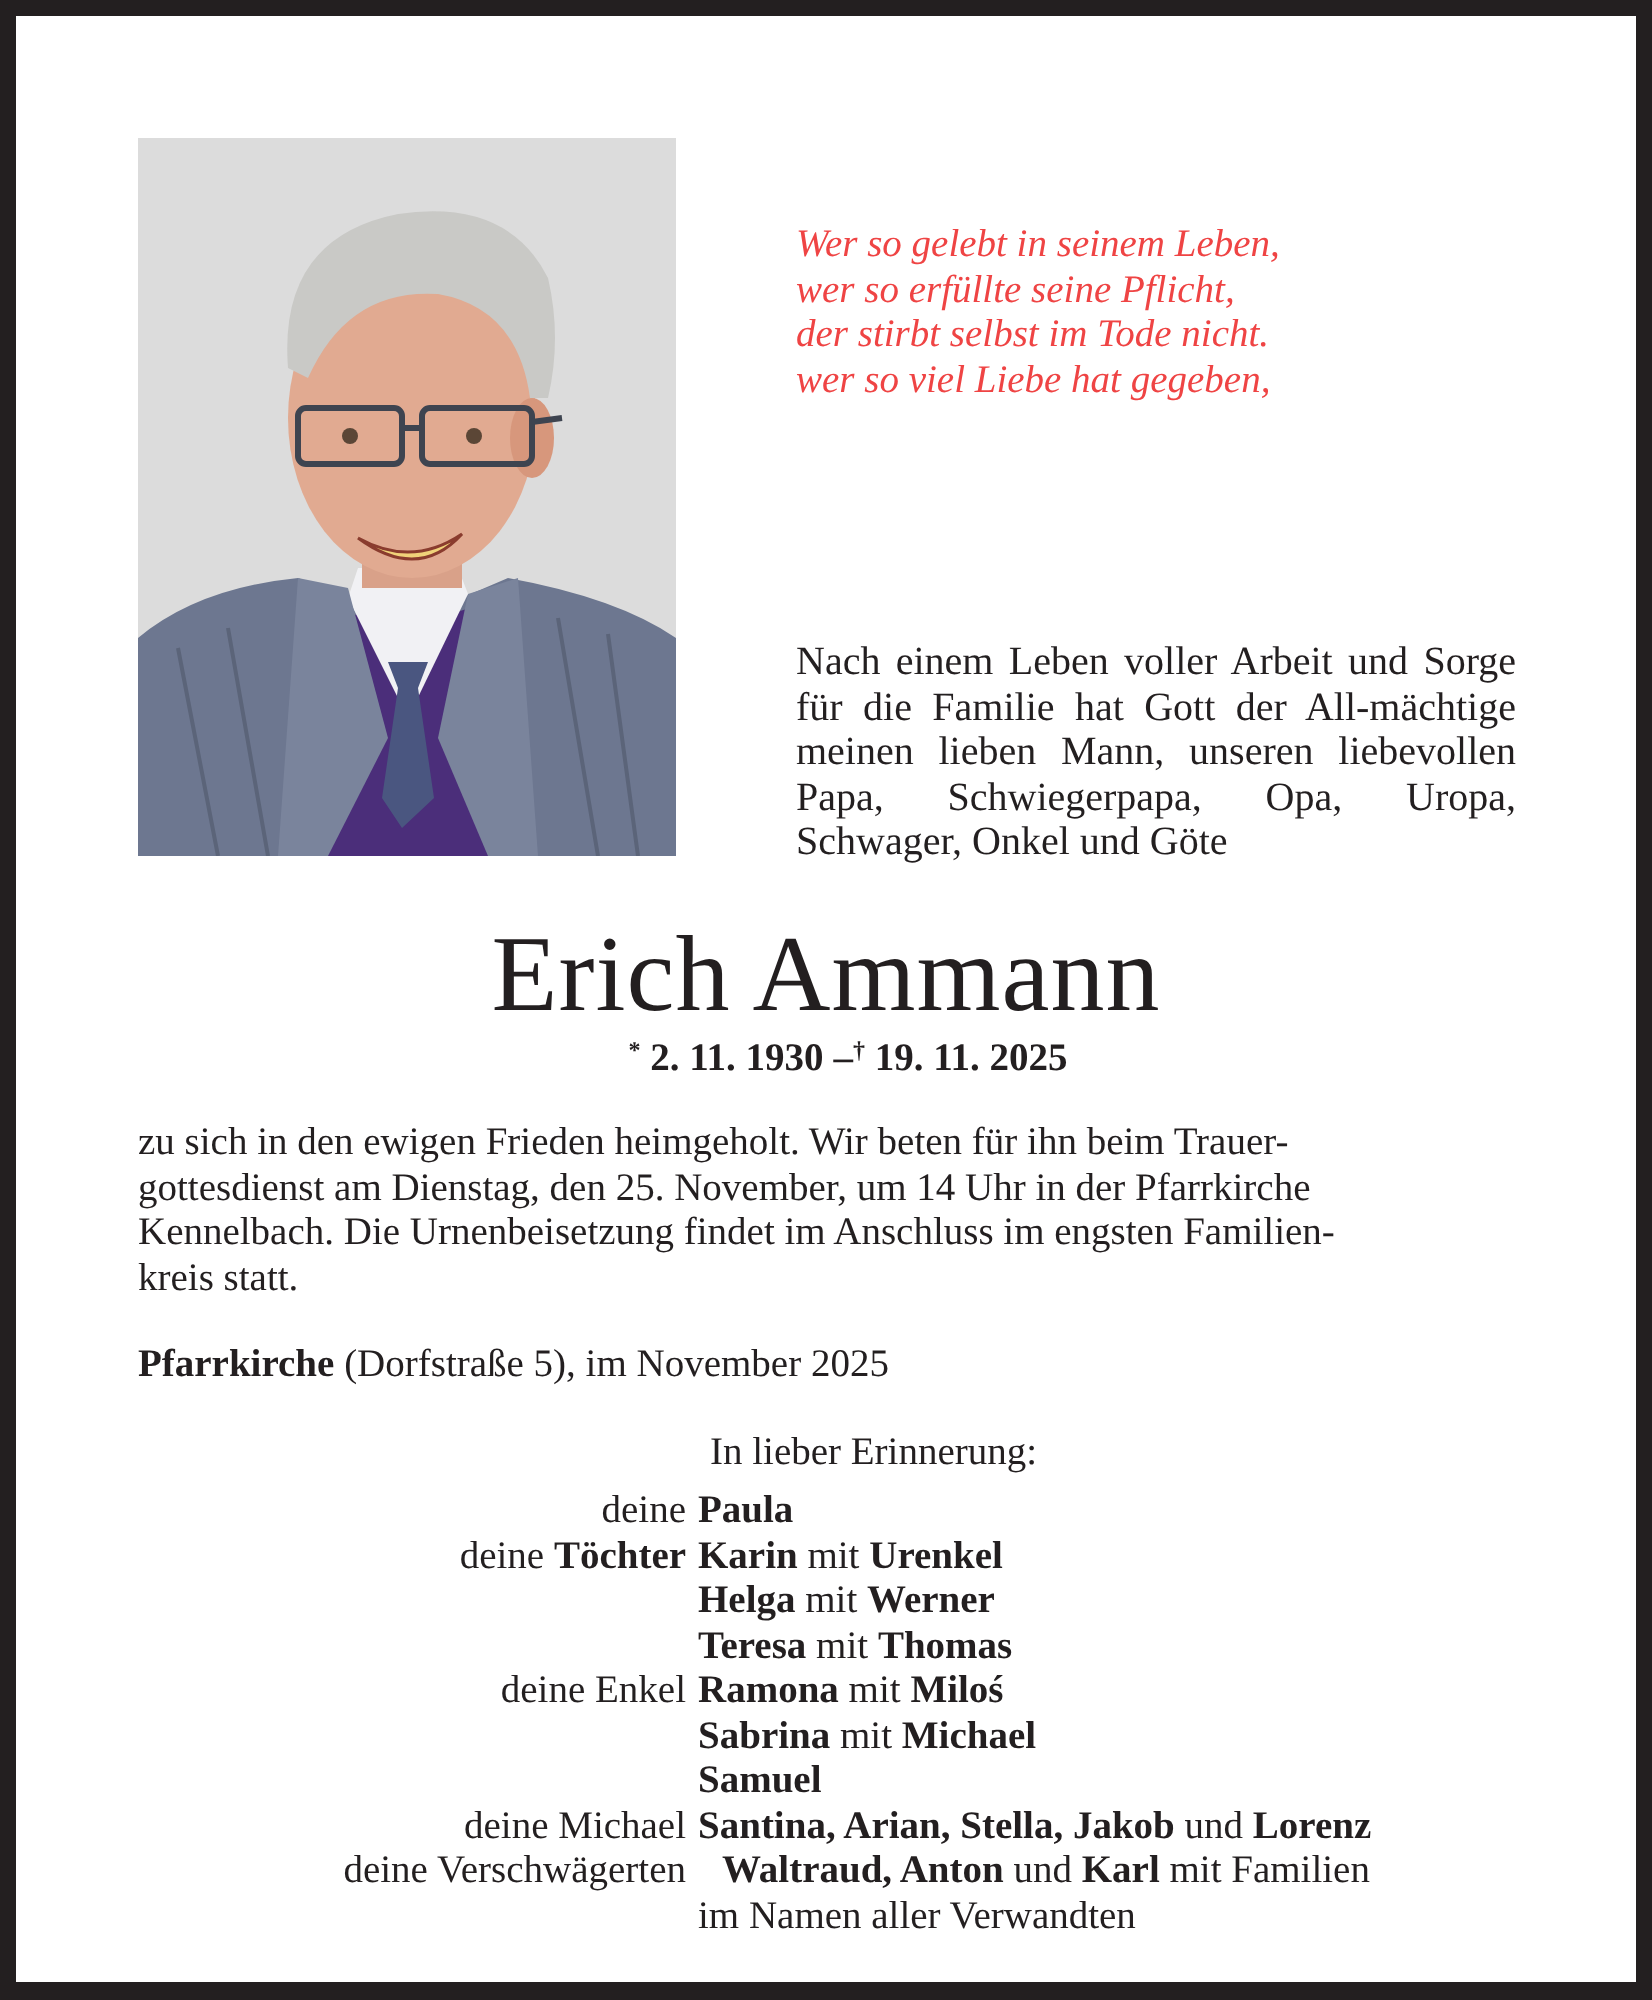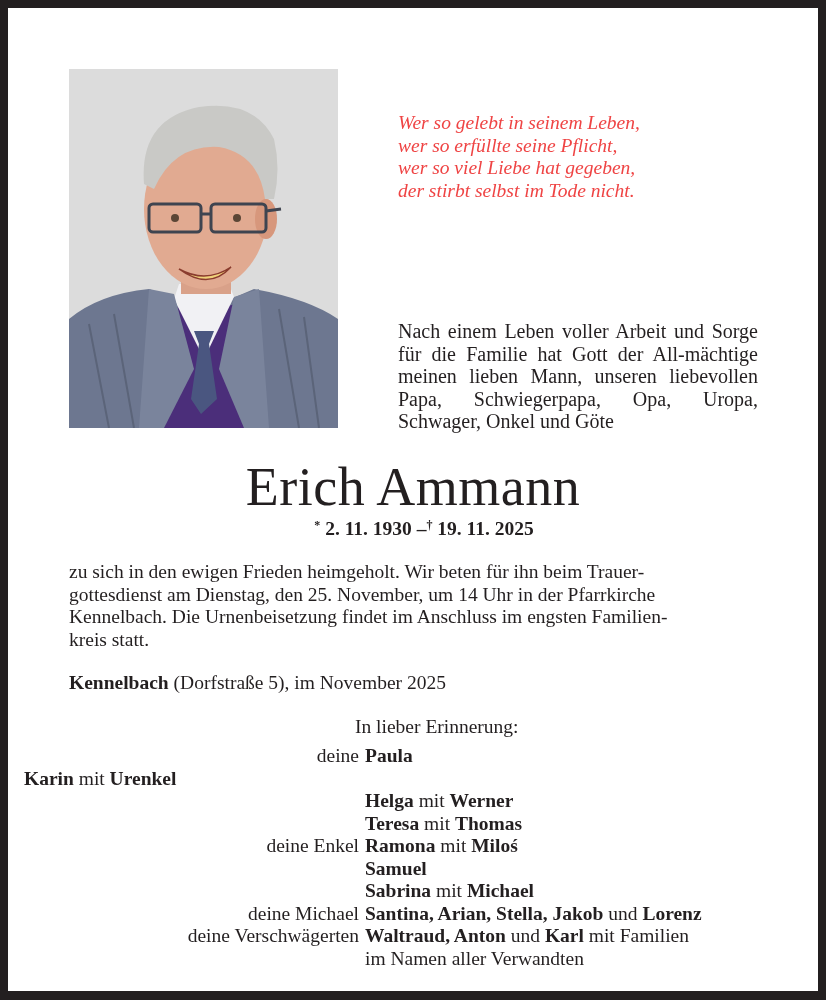--- a/index.html
+++ b/index.html
@@ -45,21 +45,21 @@
     position: absolute; left: 61px; top: 664px; white-space: nowrap;
     font-family: "Liberation Serif", serif; font-size: 19.5px; line-height: 22.5px;
   }
   .place b { font-weight: bold; }
   .memory-heading {
     position: absolute; left: 347px; top: 708px; white-space: nowrap;
     font-family: "Liberation Serif", serif; font-size: 19.5px; line-height: 22.5px;
   }
   .family {
     position: absolute; left: 0; top: 737px; width: 810px;
-    font-family: "Liberation Serif", serif; font-size: 19.5px; line-height: 22.5px; padding-left: 16px;
+    font-family: "Liberation Serif", serif; font-size: 19.5px; line-height: 22.5px;
   }
   .frow { display: flex; white-space: nowrap; height: 22.5px; }
   .frow .rel { width: 341px; text-align: right; padding-right: 6px; }
   .frow .names { flex: 1; }
   .frow b { font-weight: bold; }
 </style>
 </head>
 <body>
 
 <div class="page">
@@ -96,22 +96,22 @@
       <circle cx="106" cy="149" r="4" fill="#5b4636"></circle>
       <circle cx="168" cy="149" r="4" fill="#5b4636"></circle>
 
       <path d="M110 200 Q137 215 162 198 Q140 222 110 200 Z" fill="#f0d27a" stroke="#8a3c2e" stroke-width="1.5"></path>
     </svg>
   </div>
 
   <div class="poem">
     <div>Wer so gelebt in seinem Leben,</div>
     <div>wer so erfüllte seine Pflicht,</div>
+    <div>der stirbt selbst im Tode nicht.</div>
     <div>wer so viel Liebe hat gegeben,</div>
-    <div>der stirbt selbst im Tode nicht.</div>
   </div>
 
   <div class="intro">Nach einem Leben voller Arbeit und Sorge für die Familie hat Gott der All-mächtige meinen lieben Mann, unseren liebevollen Papa, Schwiegerpapa, Opa, Uropa, Schwager, Onkel und Göte</div>
 
   <div class="name">Erich Ammann</div>
 
   <div class="dates">
     <sup>*</sup>
     <span>2. 11. 1930</span>
     <span>–</span><sup>†</sup>
@@ -119,59 +119,60 @@
   </div>
 
   <div class="body-text">
     <span>zu sich in den ewigen Frieden heimgeholt. Wir beten für ihn beim Trauer-</span>
     <span>gottesdienst am Dienstag, den 25. November, um 14 Uhr in der Pfarrkirche</span>
     <span>Kennelbach. Die Urnenbeisetzung findet im Anschluss im engsten Familien-</span>
     <span>kreis statt.</span>
   </div>
 
   <div class="place">
-    <b>Kennelbach</b><span> (Dorfstraße 5), im November 2025</span>
+    <b>Pfarrkirche</b><span> (Dorfstraße 5), im November 2025</span>
   </div>
 
   <div class="memory-heading">In lieber Erinnerung:</div>
 
   <div class="family" id="family">
       <div class="frow">
         <div class="rel"><span>deine</span></div>
         <div class="names"><b style="white-space: pre;">Paula</b></div>
       </div>
       <div class="frow">
+        <div class="rel"><span>deine </span><b>Töchter</b></div>
         <div class="names"><b style="white-space: pre;">Karin</b><span style="white-space: pre;"> mit </span><b style="white-space: pre;">Urenkel</b></div>
       </div>
       <div class="frow">
         <div class="rel"></div>
         <div class="names"><b style="white-space: pre;">Helga</b><span style="white-space: pre;"> mit </span><b style="white-space: pre;">Werner</b></div>
       </div>
       <div class="frow">
         <div class="rel"></div>
         <div class="names"><b style="white-space: pre;">Teresa</b><span style="white-space: pre;"> mit </span><b style="white-space: pre;">Thomas</b></div>
       </div>
       <div class="frow">
         <div class="rel"><span>deine Enkel</span></div>
         <div class="names"><b style="white-space: pre;">Ramona</b><span style="white-space: pre;"> mit </span><b style="white-space: pre;">Miloś</b></div>
       </div>
       <div class="frow">
         <div class="rel"></div>
-        <div class="names"><b style="white-space: pre;">Samuel</b></div>
+        <div class="names"><b style="white-space: pre;">Sabrina</b><span style="white-space: pre;"> mit </span><b style="white-space: pre;">Michael</b></div>
       </div>
       <div class="frow">
         <div class="rel"></div>
-        <div class="names"><b style="white-space: pre;">Sabrina</b><span style="white-space: pre;"> mit </span><b style="white-space: pre;">Michael</b></div>
+        <div class="names"><b style="white-space: pre;">Samuel</b></div>
       </div>
       <div class="frow">
         <div class="rel"><span>deine Michael</span></div>
         <div class="names"><b style="white-space: pre;">Santina, Arian, Stella, Jakob</b><span style="white-space: pre;"> und </span><b style="white-space: pre;">Lorenz</b></div>
       </div>
       <div class="frow">
         <div class="rel"><span>deine Verschwägerten</span></div>
-        <div class="names"><b style="white-space: pre;">Waltraud, Anton</b><span style="white-space: pre;"> und </span><b style="white-space: pre;">Karl</b><span style="white-space: pre;"> mit Familien</span></div>
+        <div class="names"><b style="white-space: pre; margin-left: 12px;">Waltraud, Anton</b><span style="white-space: pre;"> und </span><b style="white-space: pre;">Karl</b><span style="white-space: pre;"> mit Familien</span></div>
       </div>
       <div class="frow">
         <div class="rel"></div>
         <div class="names"><span style="white-space: pre;">im Namen aller Verwandten</span></div>
       </div>
     </div>
 </div>
 
 </body></html>

